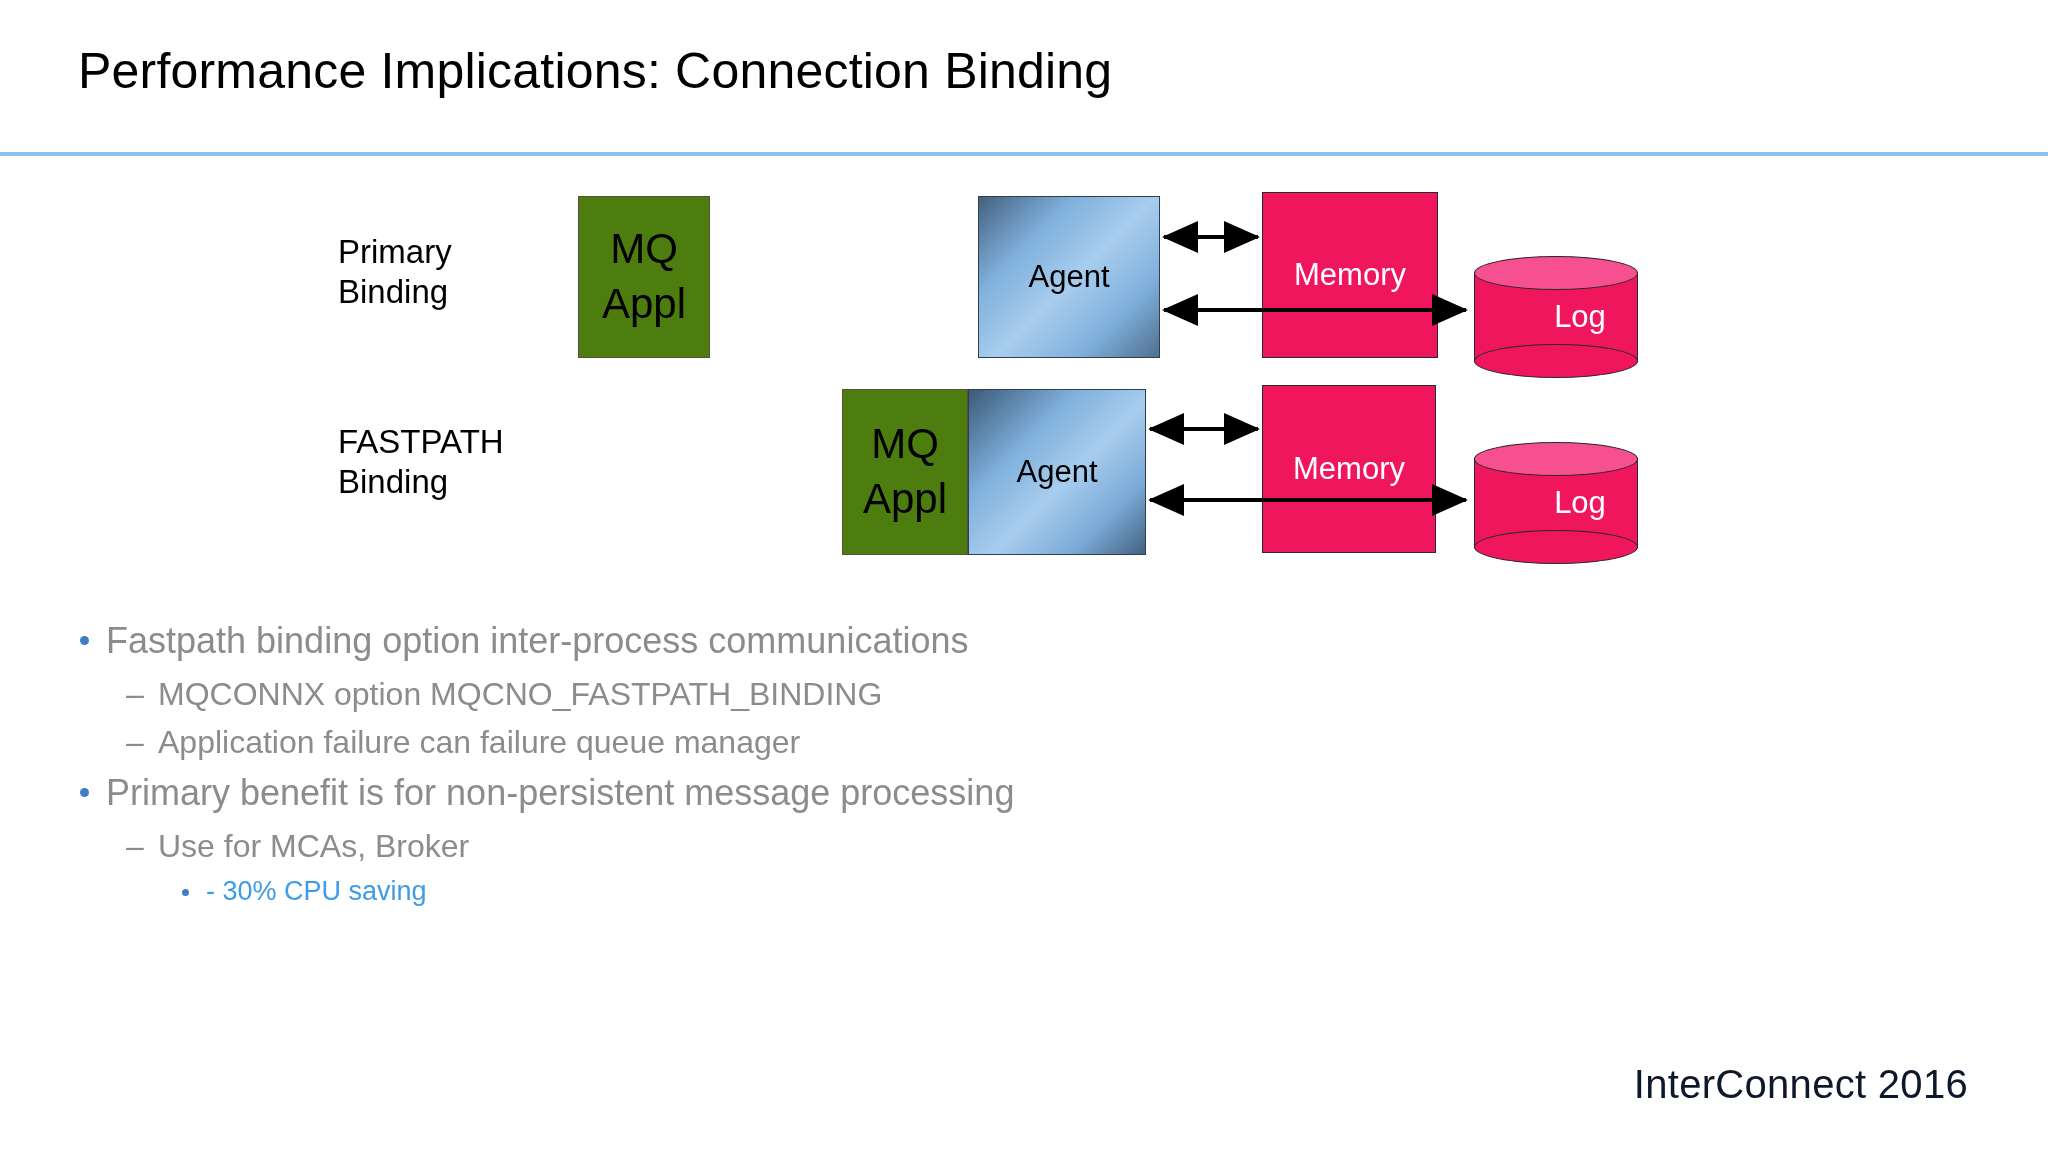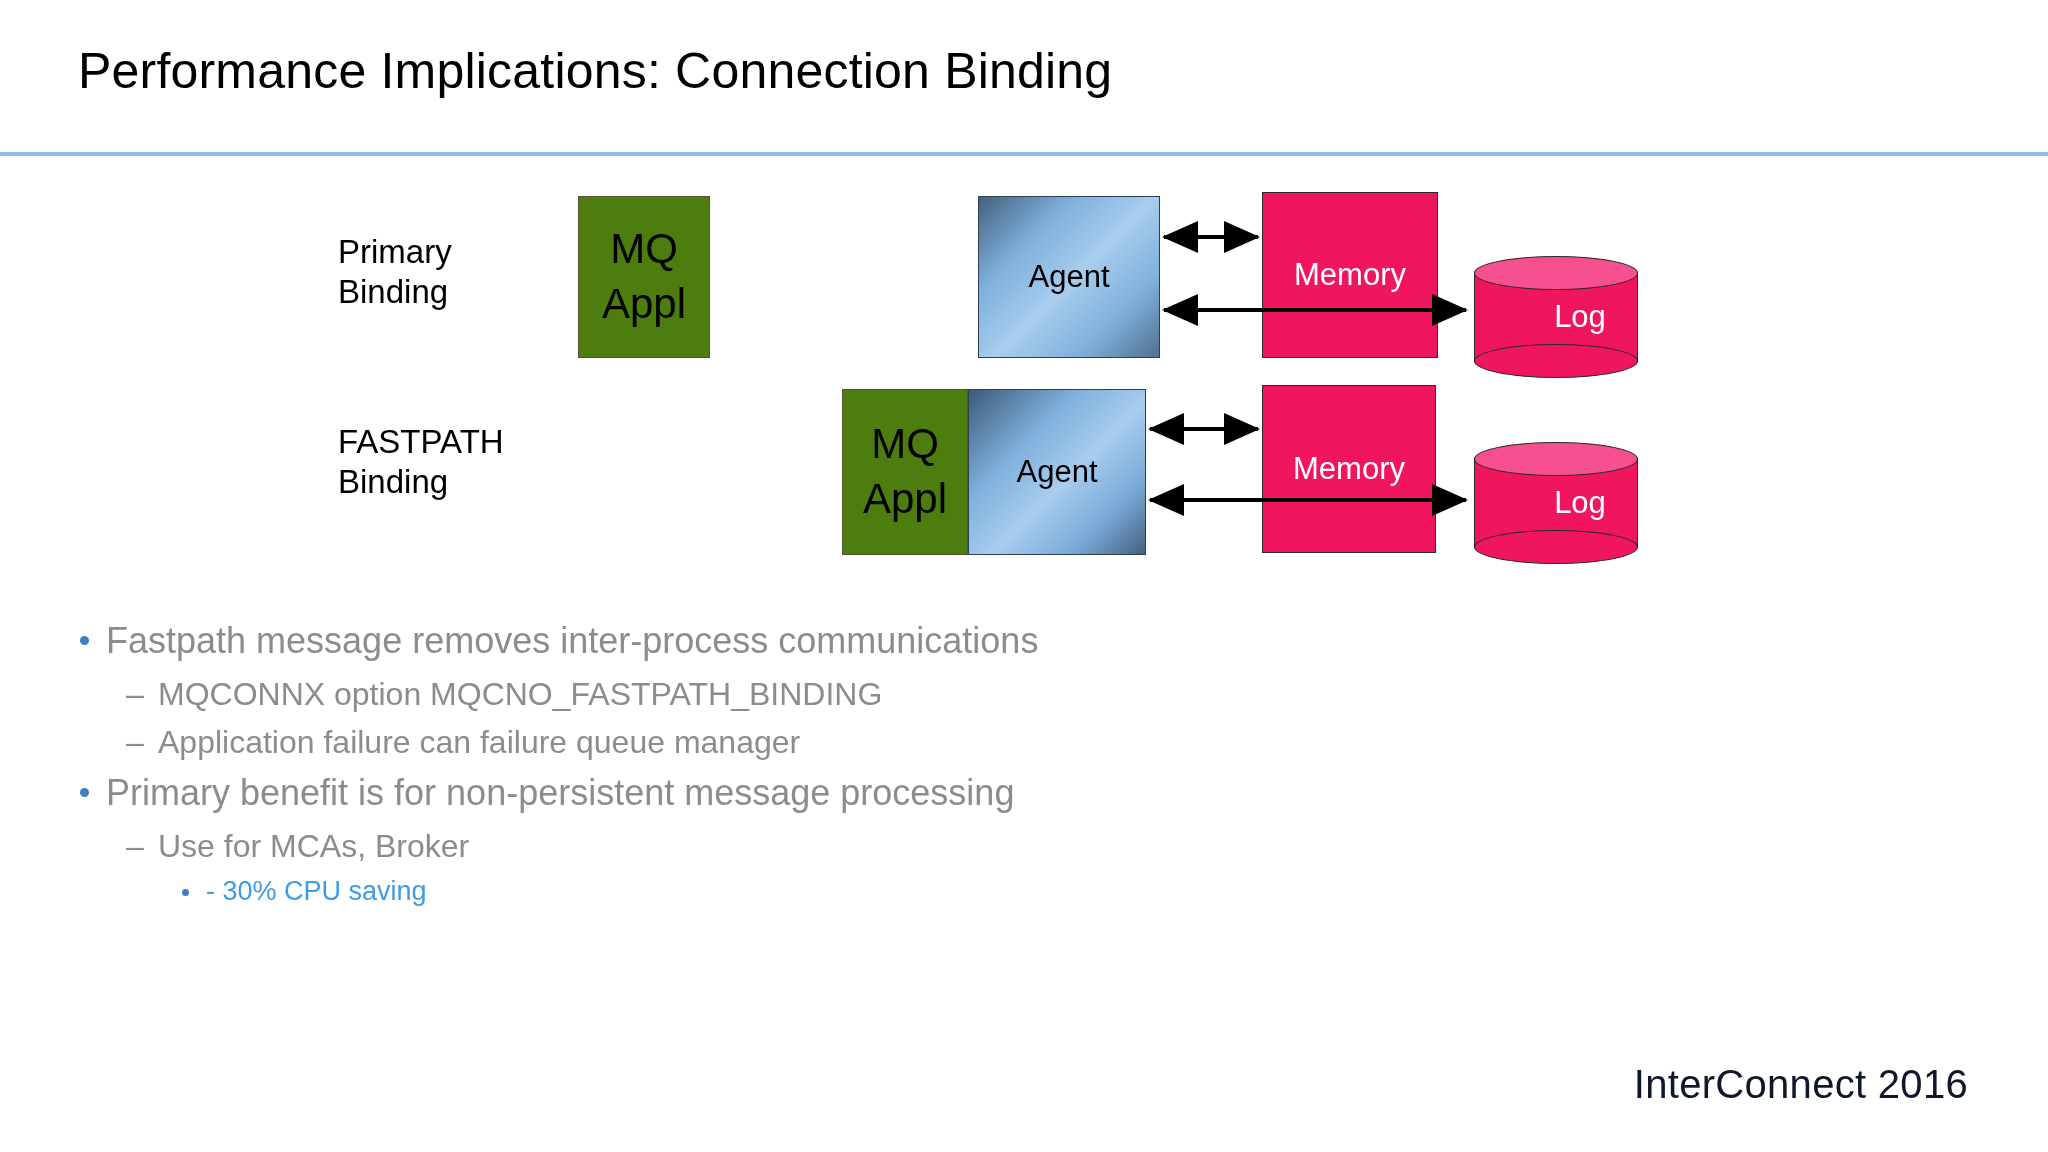--- a/index.html
+++ b/index.html
@@ -294,21 +294,21 @@
     <line x1="1150" y1="429" x2="1258" y2="429" stroke="#000000" stroke-width="4" marker-start="url(#ahL)" marker-end="url(#ahR)"></line>
     <line x1="1150" y1="500" x2="1466" y2="500" stroke="#000000" stroke-width="4" marker-start="url(#ahL)" marker-end="url(#ahR)"></line>
   </svg>
 
 </div>
 
 <div id="bullets">
 
   <div class="b1">
     <span class="dot"></span>
-    <span>Fastpath message removes inter-process communications</span>
+    <span>Fastpath binding option inter-process communications</span>
   </div>
 
   <div class="b2">
     <span class="dash">–</span>
   </div>
 
   <div class="b2">
     <span class="dash">–</span>
     <span>MQCONNX option MQCNO_FASTPATH_BINDING</span>
   </div>

